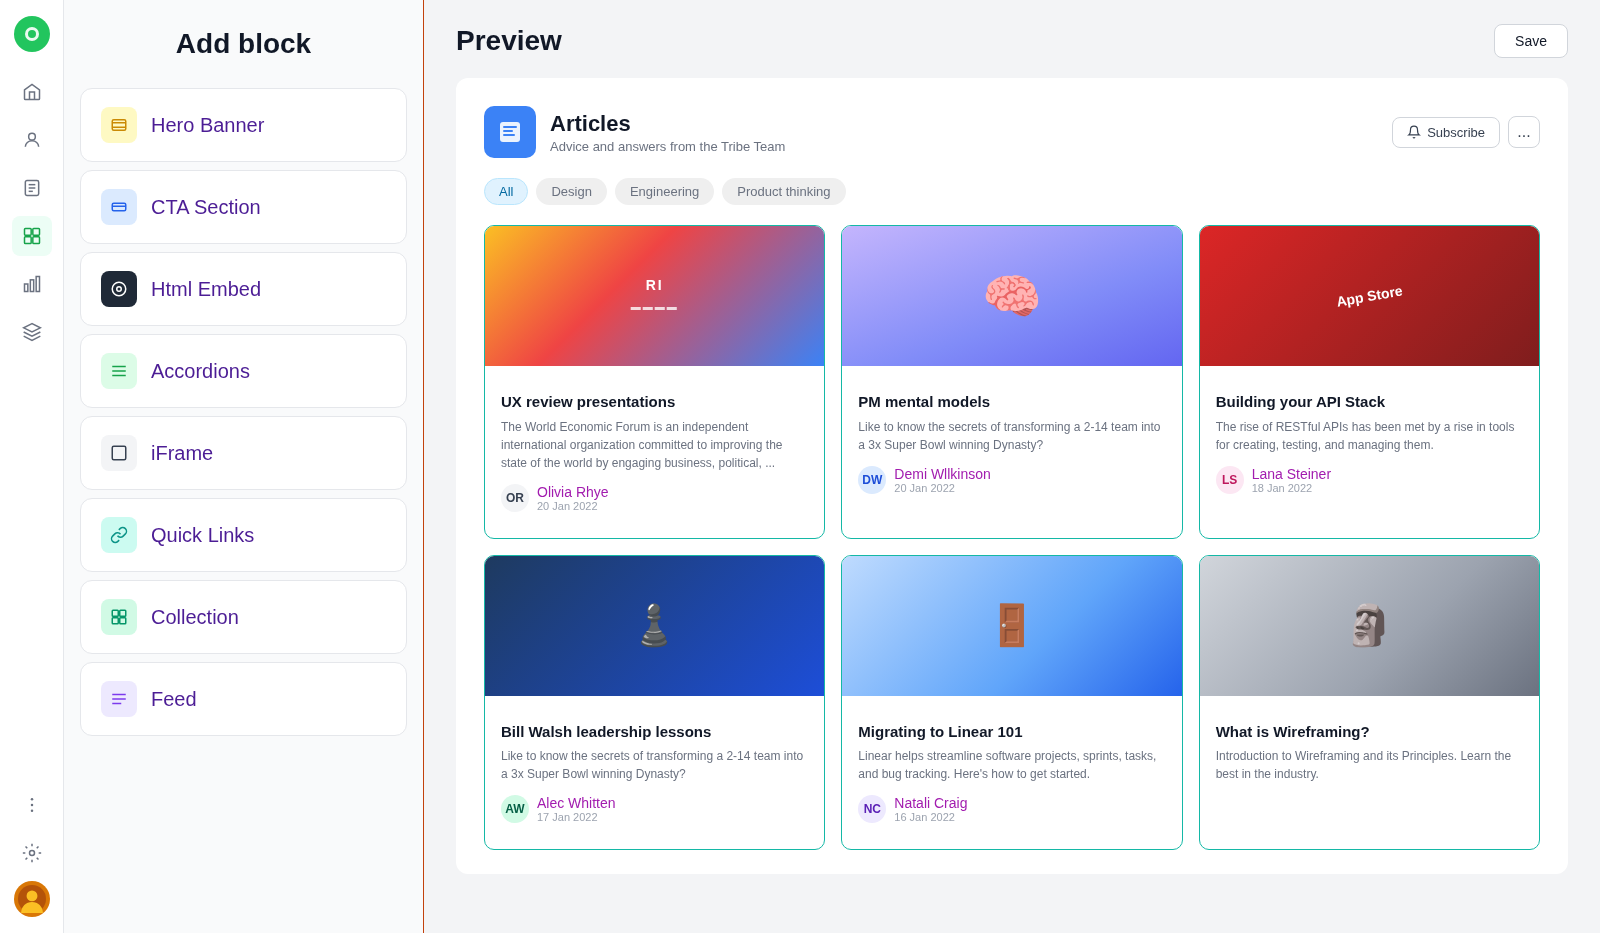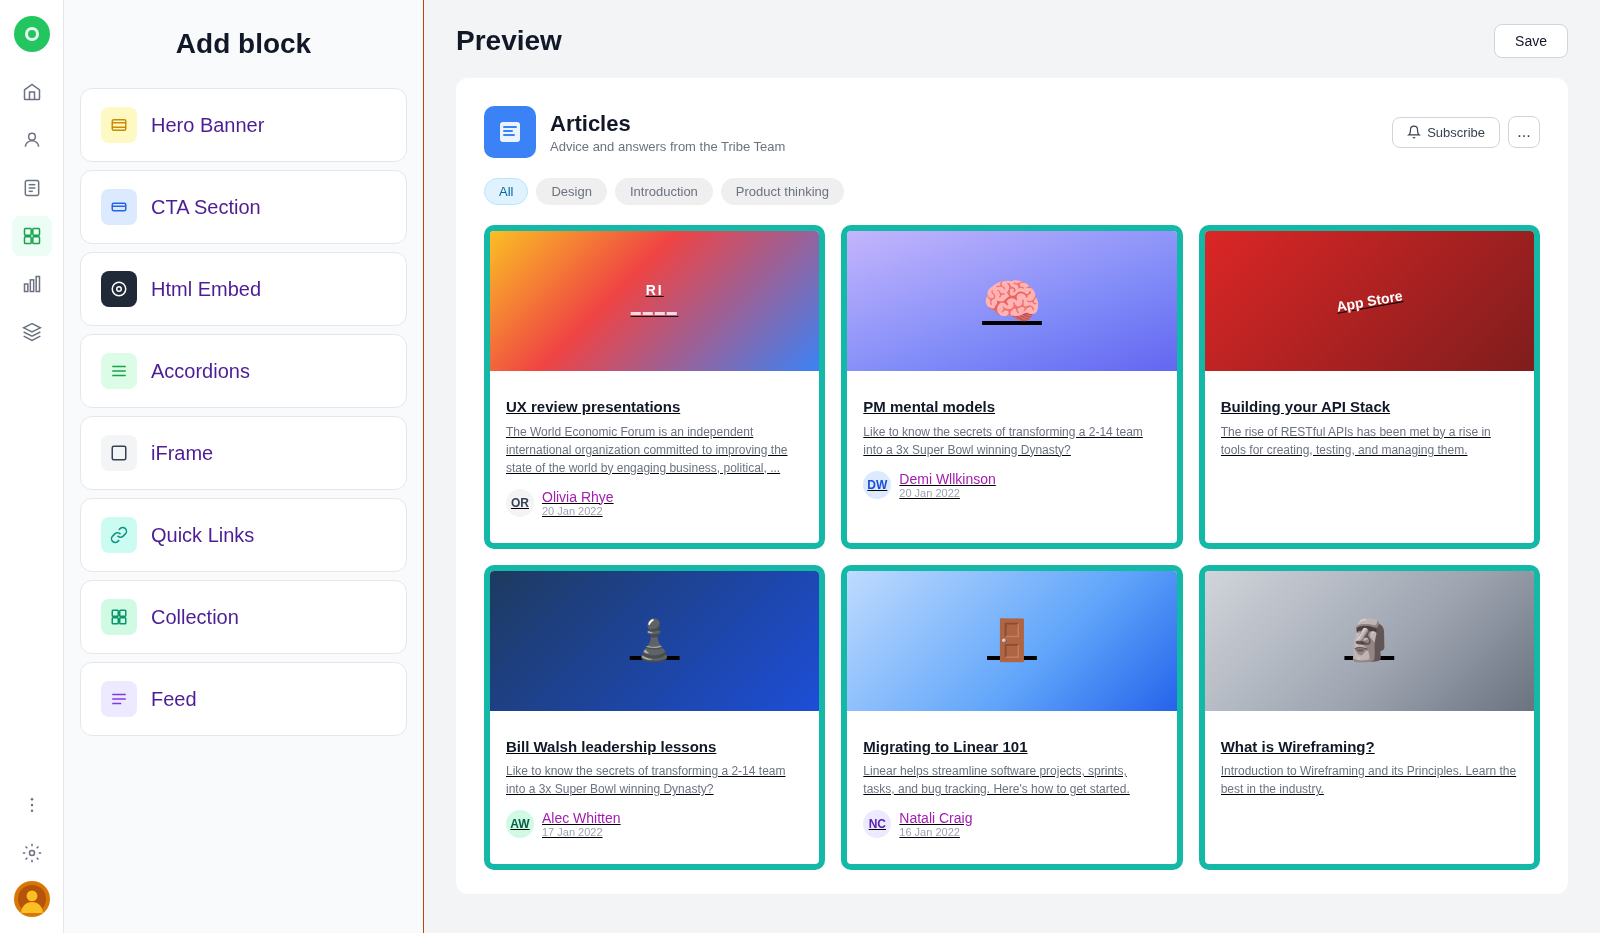--- a/index.html
+++ b/index.html
@@ -204,25 +204,24 @@
       border-color: #bae6fd;
     }
 
     
     .articles-grid {
       display: grid;
       grid-template-columns: repeat(3, 1fr);
       gap: 16px;
     }
     .article-card {
-      border: 6px solid #14b8a6;
+      border: 1px solid #14b8a6;
       border-radius: 10px;
       overflow: hidden;
       background: #fff;
-      text-decoration: underline;
     }
     .article-img-placeholder {
       width: 100%;
       height: 140px;
       display: flex;
       align-items: center;
       justify-content: center;
       font-size: 40px;
     }
     .article-body {
@@ -461,21 +460,21 @@
             </svg>
             <span>Subscribe</span>
           </button>
           <button class="more-btn">...</button>
         </div>
       </div>
 
       <div class="tags-row" id="tags-row">
           <button class="tag active">All</button>
           <button class="tag">Design</button>
-          <button class="tag">Introduction</button>
+          <button class="tag">Engineering</button>
           <button class="tag">Product thinking</button>
         </div>
 
       <div class="articles-grid" id="articles-grid">
           <div class="article-card">
       <div class="article-img-placeholder" style="background: linear-gradient(135deg, #fbbf24 0%, #ef4444 40%, #3b82f6 100%); display:flex; align-items:center; justify-content:center;">
         <div style="font-size:14px;font-weight:bold;color:white;text-align:center;padding:8px;line-height:1.4;letter-spacing:2px;">RI<br><span style="font-size:10px;opacity:0.8">▬▬▬▬</span></div>
       </div>
       <div class="article-body">
         <div class="article-name">UX review presentations</div>
@@ -507,20 +506,27 @@
     </div>
           <div class="article-card">
       <div class="article-img-placeholder" style="background: linear-gradient(135deg, #b91c1c 0%, #7f1d1d 100%); display:flex; align-items:center; justify-content:center;">
         <div style="font-size:32px; display:flex; align-items:center; justify-content:center; width:100%; height:100%; background:linear-gradient(135deg, #dc2626, #7f1d1d)">
                 <span style="font-size:14px;color:white;font-weight:bold;transform:rotate(-10deg); display:block;">App Store</span>
               </div>
       </div>
       <div class="article-body">
         <div class="article-name">Building your API Stack</div>
         <div class="article-desc">The rise of RESTful APIs has been met by a rise in tools for creating, testing, and managing them.</div>
+        <div class="article-author">
+          <div class="author-avatar" style="background:#fce7f3; color:#be185d;">LS</div>
+          <div class="author-info">
+            <span class="author-name">Lana Steiner</span>
+            <span class="author-date">18 Jan 2022</span>
+          </div>
+        </div>
       </div>
     </div>
           <div class="article-card">
       <div class="article-img-placeholder" style="background: linear-gradient(135deg, #1e3a5f 0%, #1d4ed8 100%); display:flex; align-items:center; justify-content:center;">
         <div style="font-size:40px;">♟️</div>
       </div>
       <div class="article-body">
         <div class="article-name">Bill Walsh leadership lessons</div>
         <div class="article-desc">Like to know the secrets of transforming a 2-14 team into a 3x Super Bowl winning Dynasty?</div>
         <div class="article-author">

